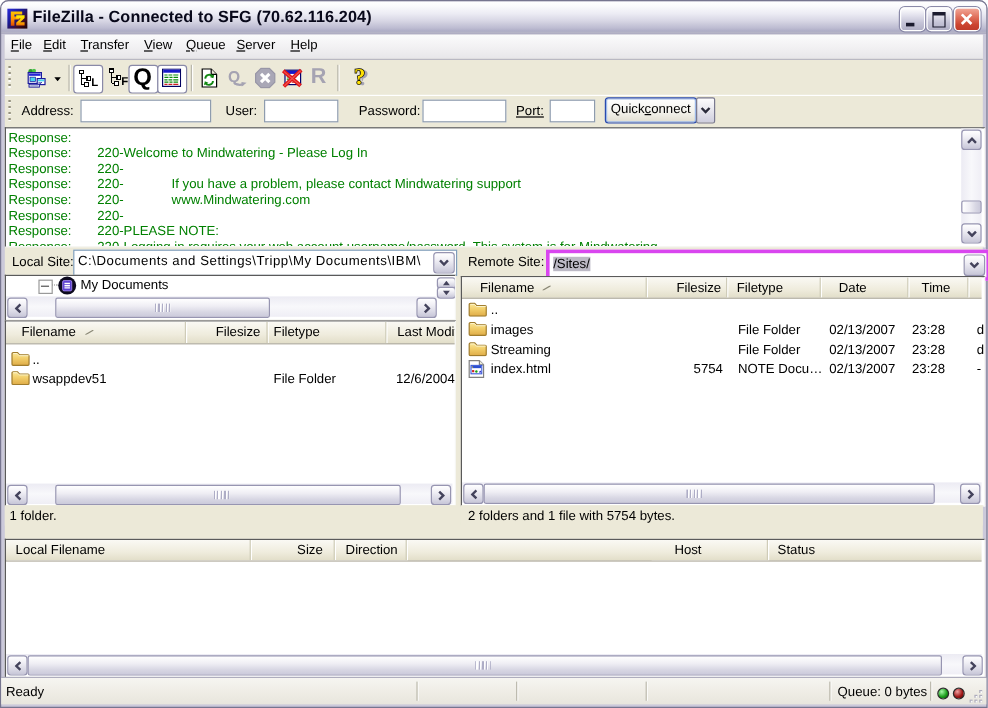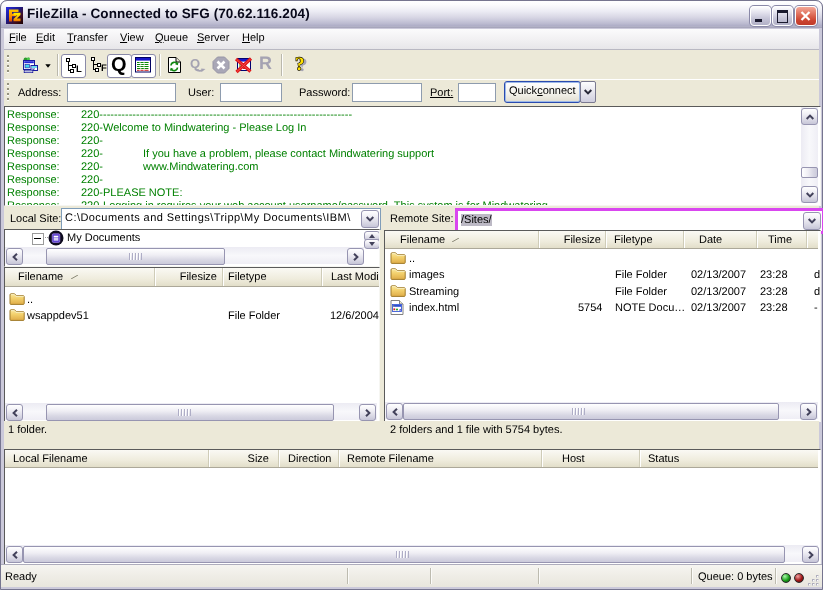--- a/index.html
+++ b/index.html
@@ -191,21 +191,20 @@
       <span style="position:absolute;left:4px;top:3px;">Quick<u>c</u>onnect</span>
       </div>
     <div id="qcdrop" class="abs" style="left:576px;top:2px;width:14px;height:20px;border:1px solid #7a7990;border-radius:2px;background:linear-gradient(180deg,#fdfdfe,#e2e1ea 60%,#cfcede);">
         <svg class="chev" width="9" height="6" viewBox="0 0 9 6">
           <path d="M1.2 1 L4.5 4.4 L7.8 1" fill="none" stroke="#2a2a3a" stroke-width="2"></path>
         </svg>
       </div>
   </div>
   <div id="logpane">
     <div class="lg" style="left:2px;top:2px;">Response:</div>
-      <div class="lg" style="left:76px;top:2px;">220---------------------------------------------------------------------</div>
     <div class="lg" style="left:2px;top:15px;">Response:</div>
       <div class="lg" style="left:76px;top:15px;">220-Welcome to Mindwatering - Please Log In</div>
     <div class="lg" style="left:2px;top:28px;">Response:</div>
       <div class="lg" style="left:76px;top:28px;">220-</div>
     <div class="lg" style="left:2px;top:41px;">Response:</div>
       <div class="lg" style="left:76px;top:41px;">220-</div>
       <div class="lg" style="left:138px;top:41px;">If you have a problem, please contact Mindwatering support</div>
     <div class="lg" style="left:2px;top:54px;">Response:</div>
       <div class="lg" style="left:76px;top:54px;">220-</div>
       <div class="lg" style="left:138px;top:54px;">www.Mindwatering.com</div>
@@ -458,23 +457,20 @@
       <div class="hdrrow" style="left:0px;top:0px;width:813px;height:17px;">
         <div class="hc" style="left:0;width:203px;">
             <span style="left:8px;">Local Filename</span>
           </div>
         <div class="hc" style="left:204px;width:69px;">
             <span style="right:9px;">Size</span>
           </div>
         <div class="hc" style="left:274px;width:59px;">
             <span style="left:9px;">Direction</span>
           </div>
-        <div class="hc" style="left:334px;width:202px;">
-            <span style="left:8px;">Remote Filename</span>
-          </div>
         <div class="hc" style="left:537px;width:97px;">
             <span style="left:4px;padding-left:16px;">Host</span>
           </div>
         <div class="hc" style="left:635px;width:177px;border-right:none;box-shadow:none;">
             <span style="left:8px;">Status</span>
           </div>
       </div>
       <div class="sbh" style="left:0px;top:95px;width:813px;height:17px;">
         <div class="sbtn" style="left:1px;top:1px;width:15px;height:15px;">
             <svg class="chev" width="6" height="9" viewBox="0 0 6 9">

